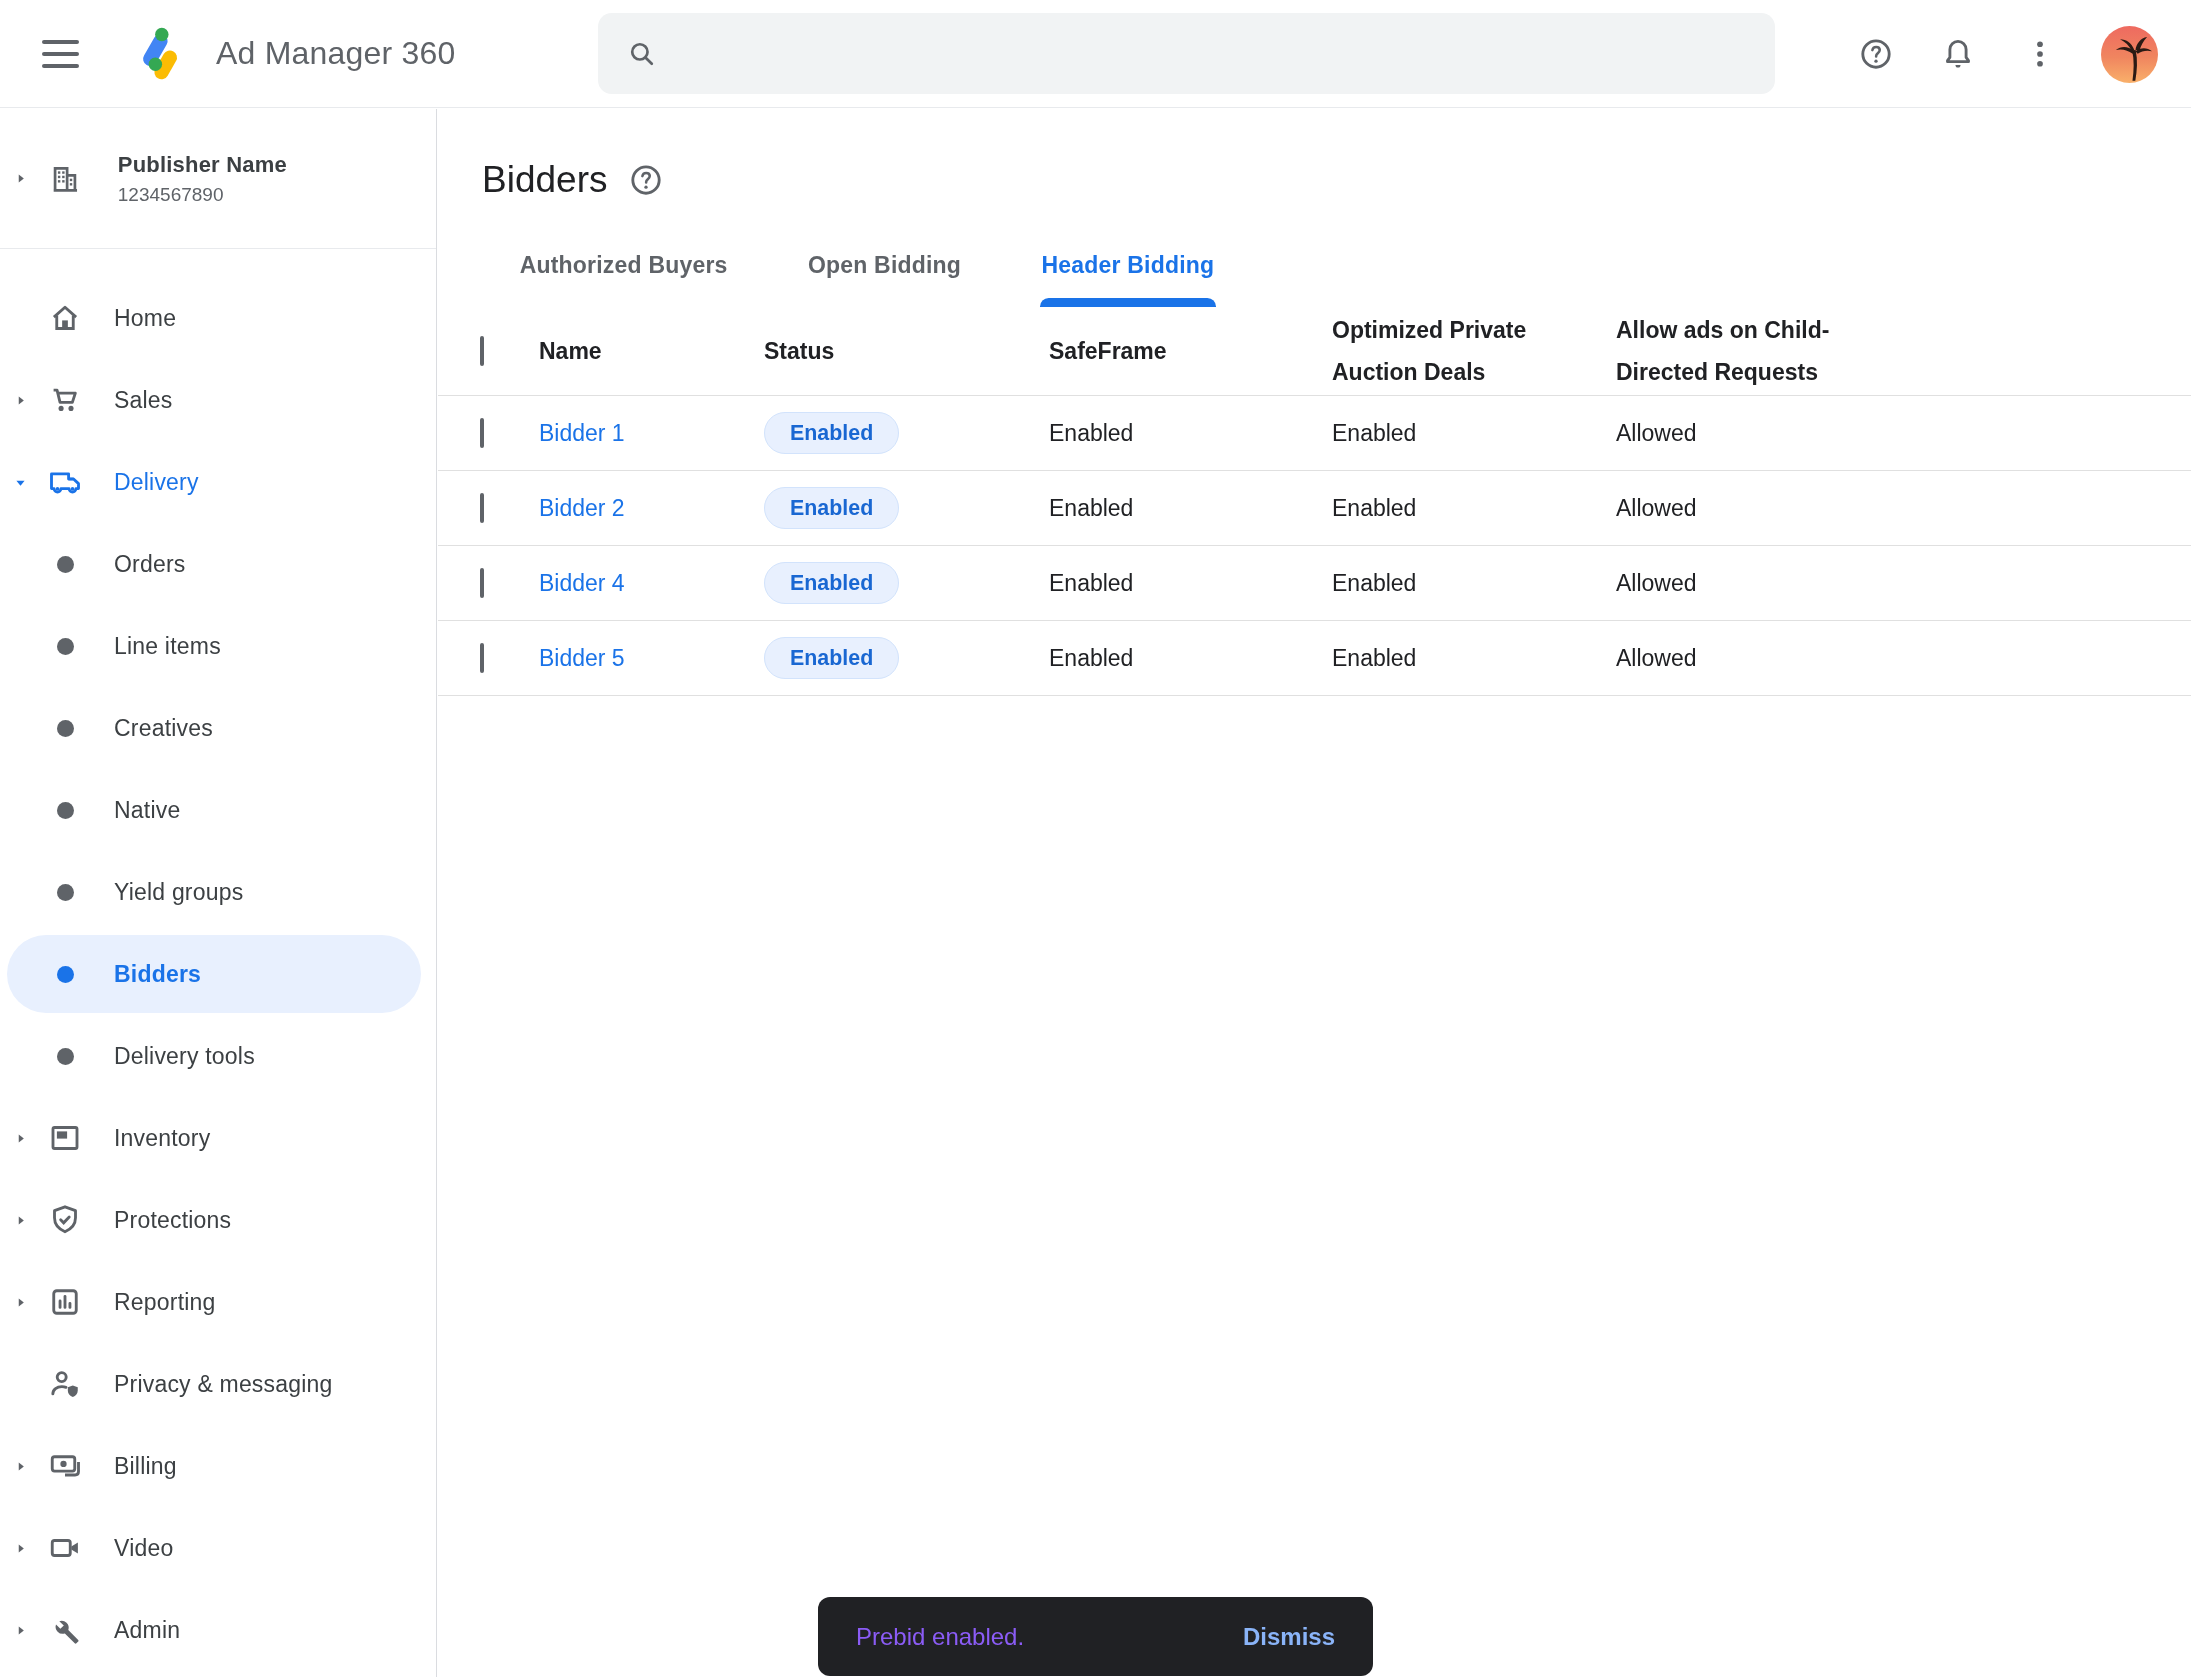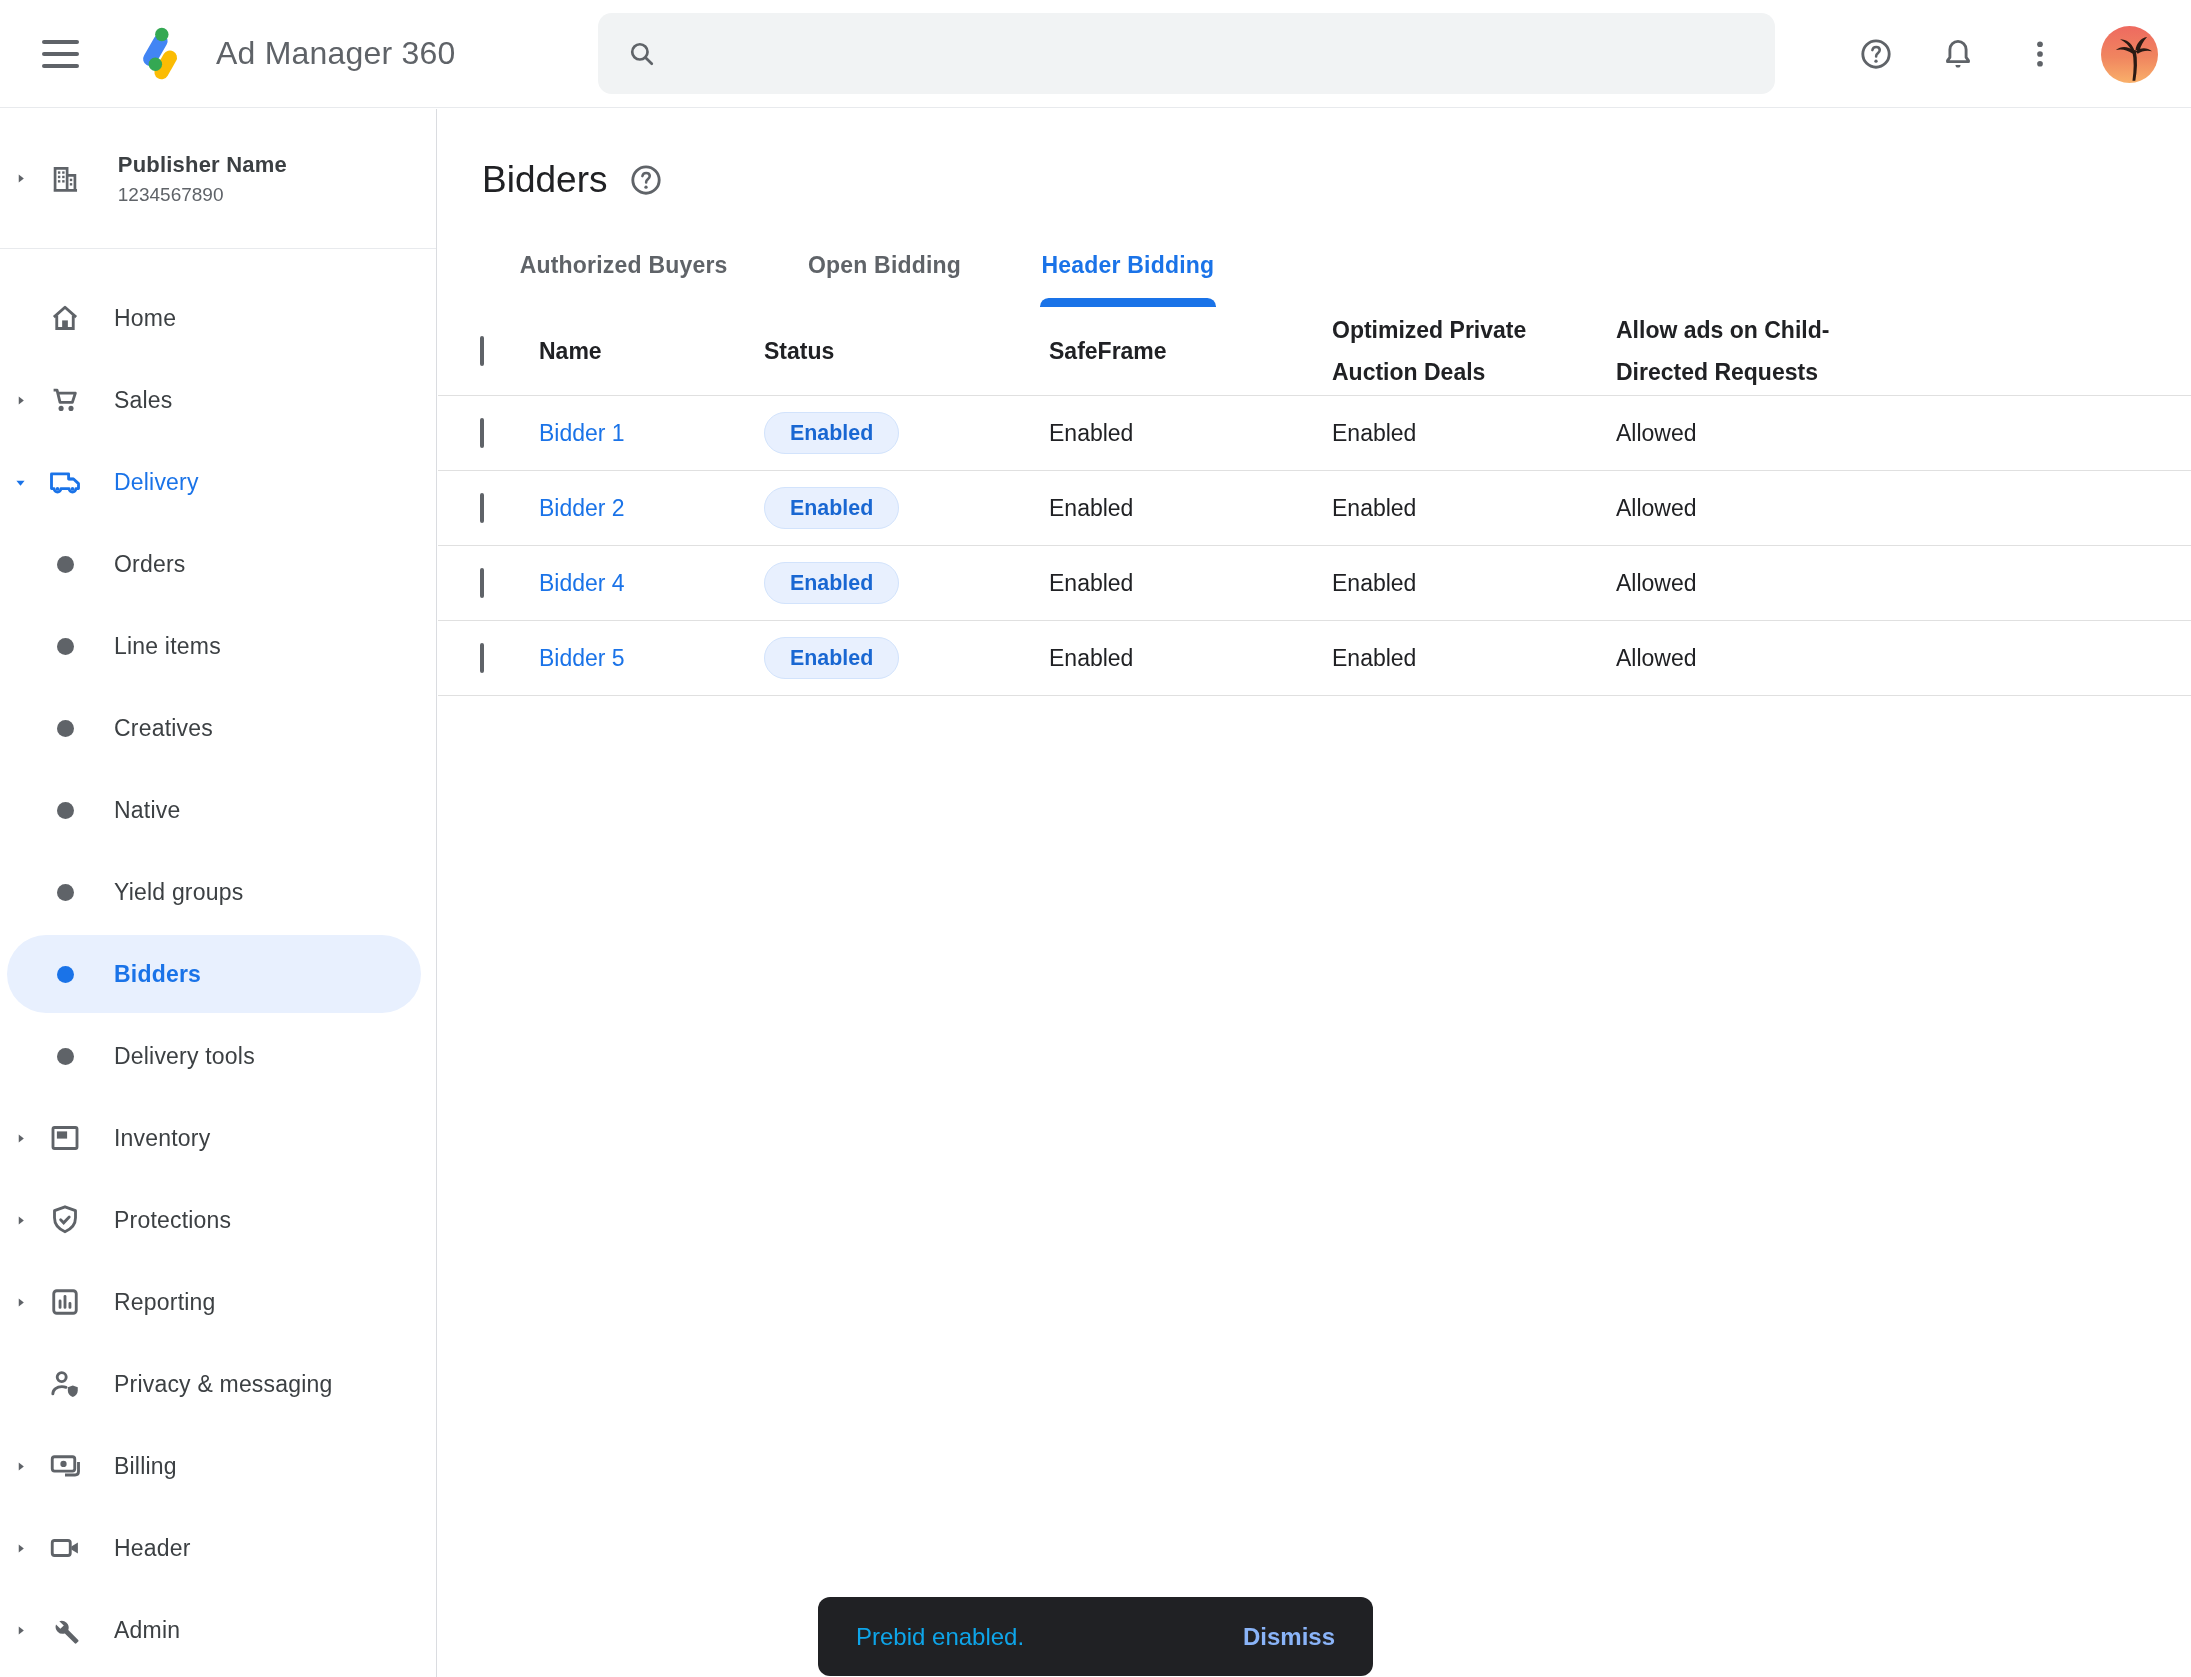--- a/index.html
+++ b/index.html
@@ -78,21 +78,21 @@
   .thead .wrap { max-width:218px; line-height:42px; }
   .trow { height:75px; font-size:23px; color:#202124; }
   .cb { width:26px; height:26px; border:2.6px solid #5f6368; border-radius:4.3px; margin-left:42px; cursor:pointer; background:#fff; }
   .rowlink { color:#1a73e8; cursor:pointer; }
   .pill { display:inline-block; padding:7.7px 25px; background:#e8f0fe; border:1.7px solid #d2e3fc;
           border-radius:23px; color:#1967d2; font-weight:bold; font-size:21.4px; }
 
   
   .toast { position:absolute; left:818px; top:1597px; width:555px; height:79px; background:#202124;
            border-radius:12px; display:flex; align-items:center; padding:0 38px; z-index:9; }
-  .toast .msg { font-size:24px; color:#0ea5e9; }
+  .toast .msg { font-size:24px; color:#8b5cf6; }
   .toast .spacer { flex:1; }
   .toast .dismiss { font-size:24px; font-weight:bold; color:#8ab4f8; cursor:pointer; }
 
   svg { display:block; }
 </style>
 </head>
 <body>
 
 <div class="stage">
 
@@ -378,21 +378,21 @@
           <svg viewBox="0 0 24 24">
               <path d="M9.5 6.2v11.6l7.2-5.8z" fill="currentColor"></path>
             </svg>
         </span>
         <span class="nicon">
           <svg viewBox="0 0 24 24">
               <rect x="3.5" y="7" width="12" height="10" rx="1.5" fill="none" stroke="currentColor" stroke-width="1.9"></rect>
               <path d="m16.2 11 4.4-2.6v7.2l-4.4-2.6z" fill="currentColor"></path>
             </svg>
         </span>
-        <span class="lbl">Header</span>
+        <span class="lbl">Video</span>
       </div>
 
       <div class="nav-item">
 
         <span class="caret">
           <svg viewBox="0 0 24 24">
               <path d="M9.5 6.2v11.6l7.2-5.8z" fill="currentColor"></path>
             </svg>
         </span>
         <span class="nicon">

